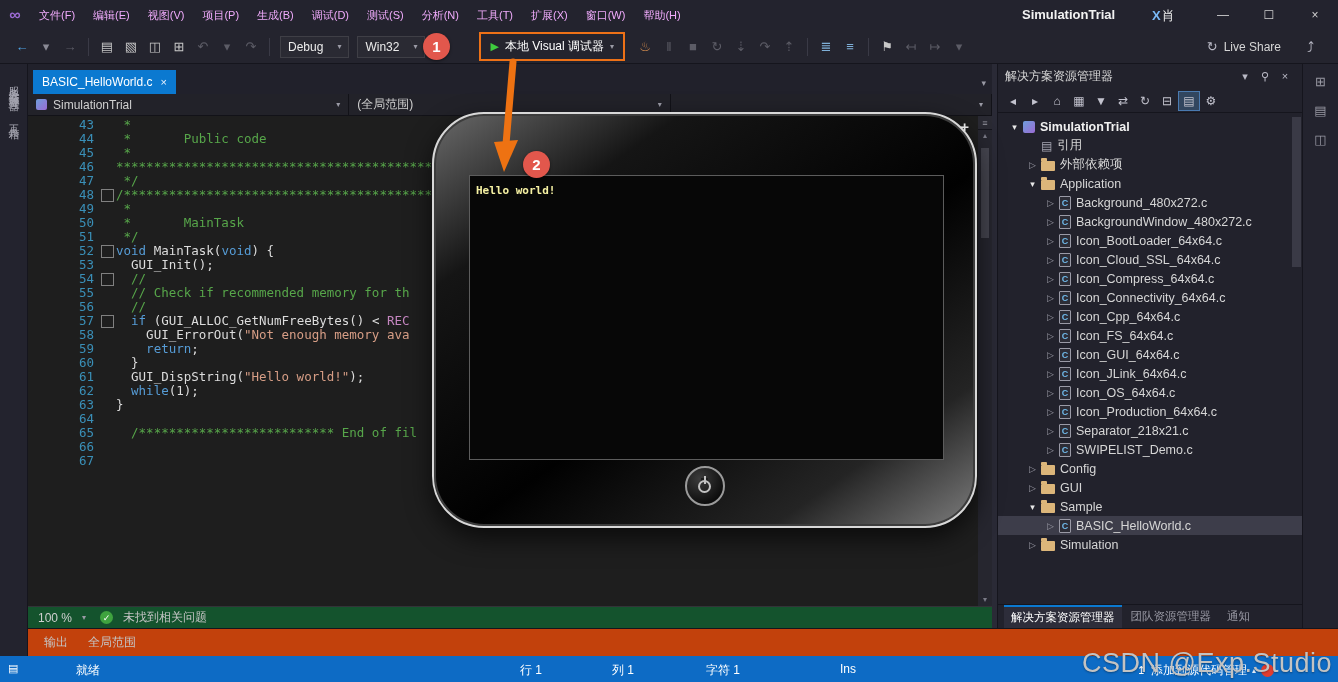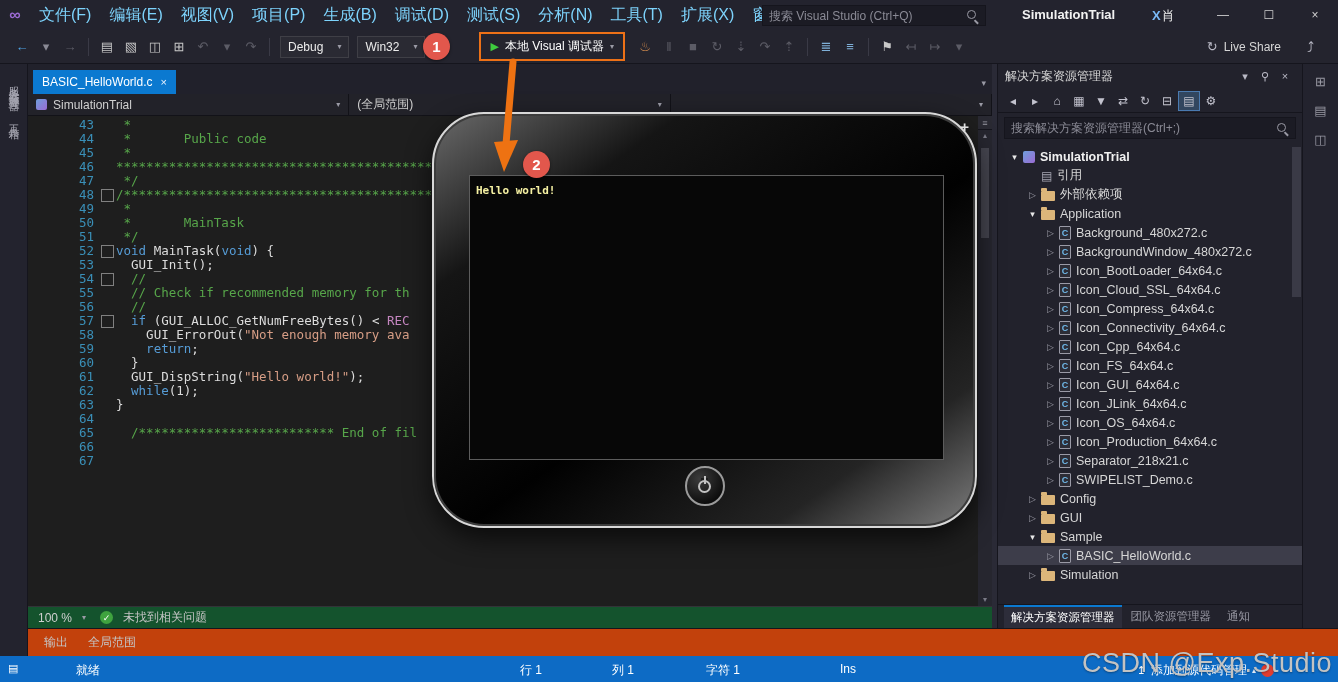--- a/index.html
+++ b/index.html
@@ -3,21 +3,21 @@
 <meta charset="utf-8">
 <style>
   * { box-sizing: border-box; margin: 0; padding: 0; }
   body { background:#101018; font-family:"Liberation Sans", sans-serif; }
   #app { position:relative; width:1338px; height:682px; overflow:hidden; background:#1e1e1e; color:#cfcfcf; font-size:12px; }
 
   
   #titlebar { position:absolute; left:0; top:0; width:1338px; height:30px; background:#23232e; display:flex; align-items:center; }
   .vs-logo { width:30px; text-align:center; color:#9b6bd3; font-size:16px; font-weight:bold; }
   #menu-bar { display:flex; align-items:center; height:100%; }
-  .menu-item { padding:0 9px; line-height:30px; color:#7dd3fc; font-size:16px; cursor:default; }
+  .menu-item { padding:0 9px; line-height:30px; color:#f0abfc; font-size:11px; cursor:default; }
   #vs-search { position:absolute; left:762px; top:5px; width:224px; height:21px; background:#1b1b24; border:1px solid #15151d; display:flex; align-items:center; padding:0 6px; }
   #vs-search input { flex:1; background:transparent; border:none; outline:none; color:#bdbdbd; font-size:12px; font-family:"Liberation Sans",sans-serif; }
   #vs-search input::placeholder { color:#8a8a95; }
   .mag { position:relative; width:13px; height:13px; flex:0 0 13px; }
   .mag::before { content:''; position:absolute; left:1px; top:1px; width:7px; height:7px; border:1.5px solid #9a9aa5; border-radius:50%; }
   .mag::after { content:''; position:absolute; right:0; bottom:0; width:5px; height:1.5px; background:#9a9aa5; transform:rotate(45deg); }
   #window-title { position:absolute; left:1022px; top:7px; font-weight:bold; color:#f2f2f2; font-size:13px; }
   #user-badge { position:absolute; left:1152px; top:7px; font-size:13px; color:#e8e8e8; }
   #user-badge .ui { color:#7ab8f5; font-weight:bold; margin-right:1px; }
   #window-controls { position:absolute; right:0; top:0; height:30px; display:flex; }
@@ -159,24 +159,20 @@
         <span class="menu-item">项目(P)</span>
         <span class="menu-item">生成(B)</span>
         <span class="menu-item">调试(D)</span>
         <span class="menu-item">测试(S)</span>
         <span class="menu-item">分析(N)</span>
         <span class="menu-item">工具(T)</span>
         <span class="menu-item">扩展(X)</span>
         <span class="menu-item">窗口(W)</span>
         <span class="menu-item">帮助(H)</span>
       </div>
-    <div id="vs-search">
-      <input type="text" placeholder="搜索 Visual Studio (Ctrl+Q)" style="">
-      <span class="mag"></span>
-    </div>
     <span id="window-title">SimulationTrial</span>
     <span id="user-badge"><span class="ui">X</span><span>肖</span></span>
     <div id="window-controls">
         <span class="win-btn">—</span>
         <span class="win-btn">☐</span>
         <span class="win-btn">×</span>
       </div>
   </div>
 
   <div id="toolbar">
@@ -304,24 +300,20 @@
         <span class="sp-icon">▸</span>
         <span class="sp-icon">⌂</span>
         <span class="sp-icon">▦</span>
         <span class="sp-icon">▼</span>
         <span class="sp-icon">⇄</span>
         <span class="sp-icon">↻</span>
         <span class="sp-icon">⊟</span>
         <span class="sp-icon active">▤</span>
         <span class="sp-icon">⚙</span>
       </div>
-    <div id="sp-search">
-      <input type="text" placeholder="搜索解决方案资源管理器(Ctrl+;)" style="">
-      <span class="mag"></span>
-    </div>
     <div id="solution-tree">
       <div id="tree-scroll"></div>
     <div class="trow" style="padding-left: 10px;">
           <span class="arrow expanded">▾</span>
           <span class="ticon project"></span>
           <span class="tlabel bold">SimulationTrial</span>
         </div>
         <div class="trow" style="padding-left: 28px;">
           <span class="arrow none"></span>
           <span class="ticon references">▤</span>

